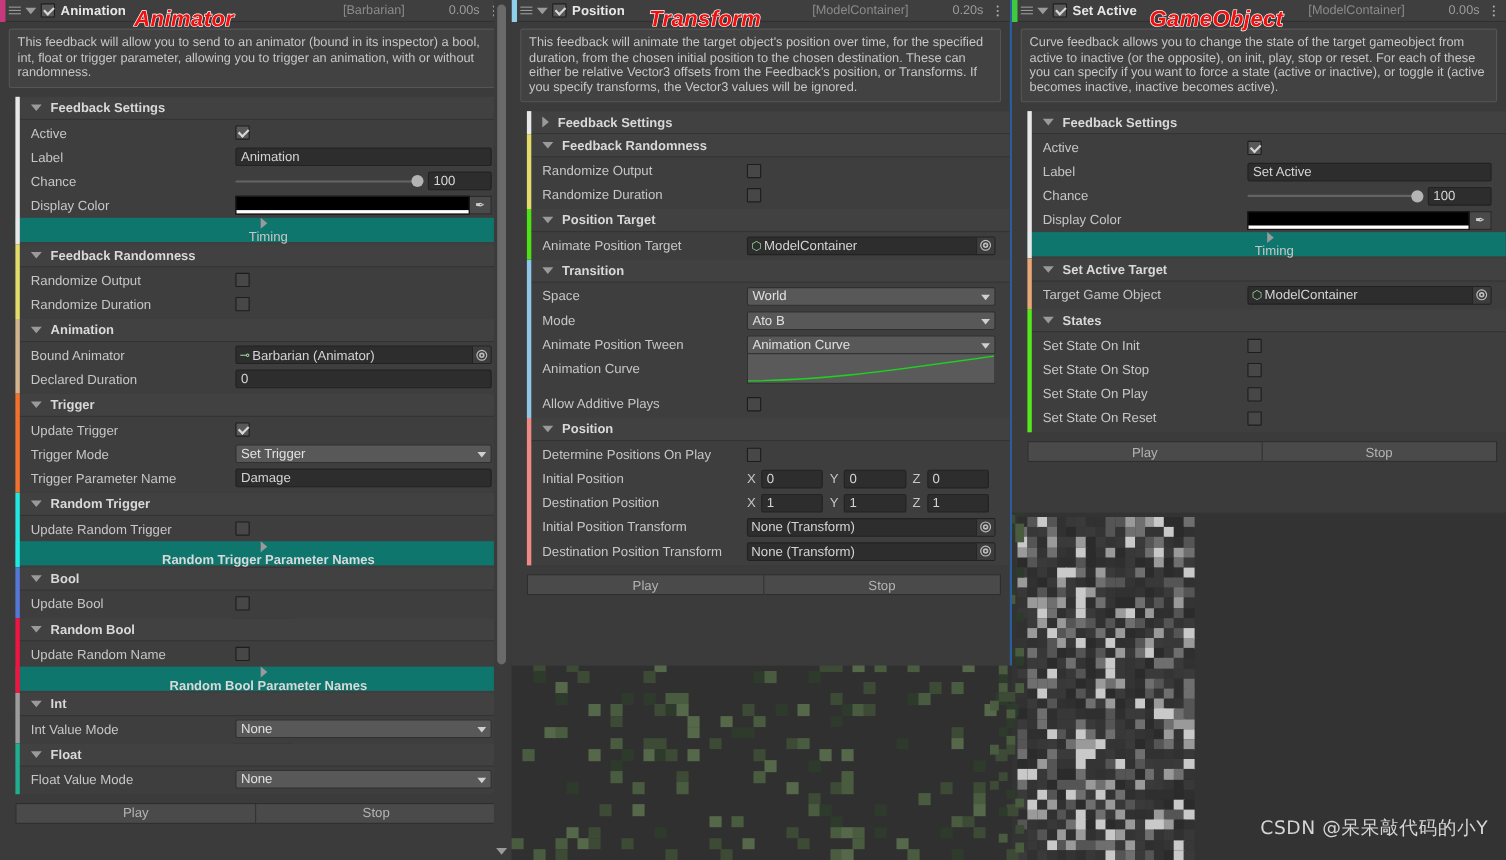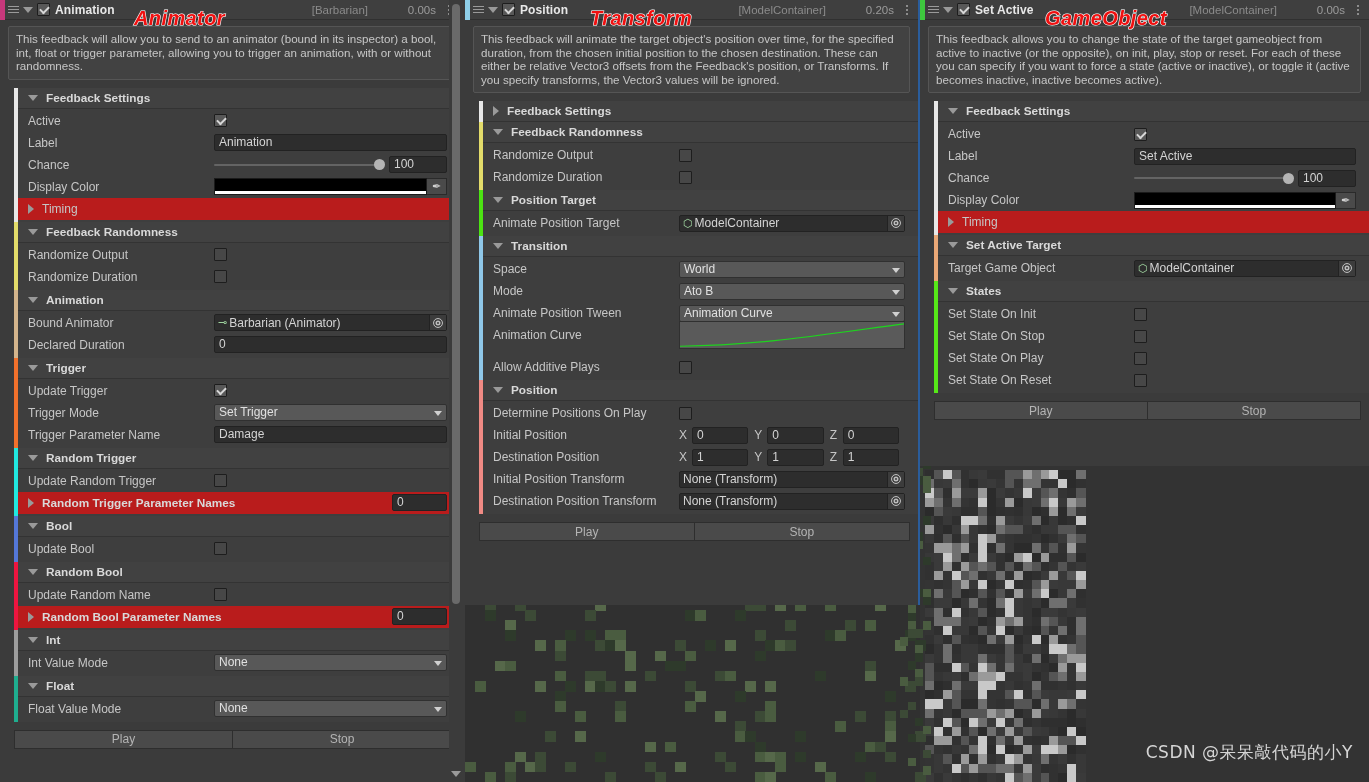--- a/index.html
+++ b/index.html
@@ -132,21 +132,21 @@
   .colorfield .eyedrop { width:20px; flex:0 0 20px; background:#4a4a4a; border:1px solid #2a2a2a; border-left:none;
                          display:flex; align-items:center; justify-content:center; font-size:11px; color:#cfcfcf;}
 
   
   .vec { flex:1 1 auto; display:flex; align-items:center; gap:0; }
   .vec .axis { font-size:12px; color:#c6c6c6; width:13px; flex:0 0 13px; }
   .vec .vbox { flex:1 1 auto; height:17px; background:#2d2d2d; border:1px solid #222; border-radius:2px;
                color:#d4d4d4; font-size:12px; line-height:15px; padding:0 4px; margin-right:6px; }
 
   
-  .foldrow { display:flex; align-items:center; height:22px; padding-left:14px; background:#b91c1c;}
+  .foldrow { display:flex; align-items:center; height:22px; padding-left:14px; background:#0f766e;flex-direction:column;}
   .foldrow .tri-right { margin-right:8px; }
   .foldrow .lbl { font-size:11.8px; font-weight:bold; color:#d9d9d9; flex:1 1 auto;}
   .foldrow .cnt { width:55px; flex:0 0 55px; height:17px; background:#2d2d2d;border:1px solid #222;
                   border-radius:2px; color:#d4d4d4; font-size:12px; line-height:15px; padding:0 4px; margin-right:13px;}
 
   
   .curvefield { flex:1 1 auto; height:28px; background:#5a5a5a; border:1px solid #303030; position:relative; overflow:hidden;}
   .curvefield svg { position:absolute; left:0; top:0; width:100%; height:100%; }
 
   
@@ -988,21 +988,21 @@
         <div class="hdr-check on"></div>
         <span class="hdr-title">Animation</span>
         <span class="hdr-owner" style="right: 92px;">[Barbarian]</span>
         <span class="hdr-time" style="right: 24px;">0.00s</span>
         <div class="hdr-menu">
           <i></i>
           <i></i>
           <i></i>
         </div>
       </div>
-      <div class="stamp" style="left: 134px; top: 7px;">Animator</div>
+      <div class="stamp" style="left: 122px; top: 7px;">Animator</div>
       <div class="desc">This feedback will allow you to send to an animator (bound in its inspector) a bool, int, float or trigger parameter, allowing you to trigger an animation, with or without randomness.</div>
       <div class="section">
         <div class="sec-bar" style="background: rgb(232, 232, 232);"></div>
         <div class="sec-head">
           <span class="tri-down"></span>
           <span class="sec-head-label">Feedback Settings</span>
         </div>
         <div class="sec-body">
           <div class="row">
             <span class="lbl">Active</span>
@@ -1415,21 +1415,21 @@
         <span class="hdr-title">Set Active</span>
         <span class="hdr-owner" style="right: 92px;">[ModelContainer]</span>
         <span class="hdr-time" style="right: 24px;">0.00s</span>
         <div class="hdr-menu">
           <i></i>
           <i></i>
           <i></i>
         </div>
       </div>
       <div class="stamp" style="left: 125px; top: 7px;">GameObject</div>
-      <div class="desc">This feedback allows you to change the state of the target gameobject from active to inactive (or the opposite), on init, play, stop or reset. For each of these you can specify if you want to force a state (active or inactive), or toggle it (active becomes inactive, inactive becomes active).</div>
+      <div class="desc">Curve feedback allows you to change the state of the target gameobject from active to inactive (or the opposite), on init, play, stop or reset. For each of these you can specify if you want to force a state (active or inactive), or toggle it (active becomes inactive, inactive becomes active).</div>
       <div class="section">
         <div class="sec-bar" style="background: rgb(232, 232, 232);"></div>
         <div class="sec-head">
           <span class="tri-down"></span>
           <span class="sec-head-label">Feedback Settings</span>
         </div>
         <div class="sec-body">
           <div class="row">
             <span class="lbl">Active</span>
             <div class="fld">

